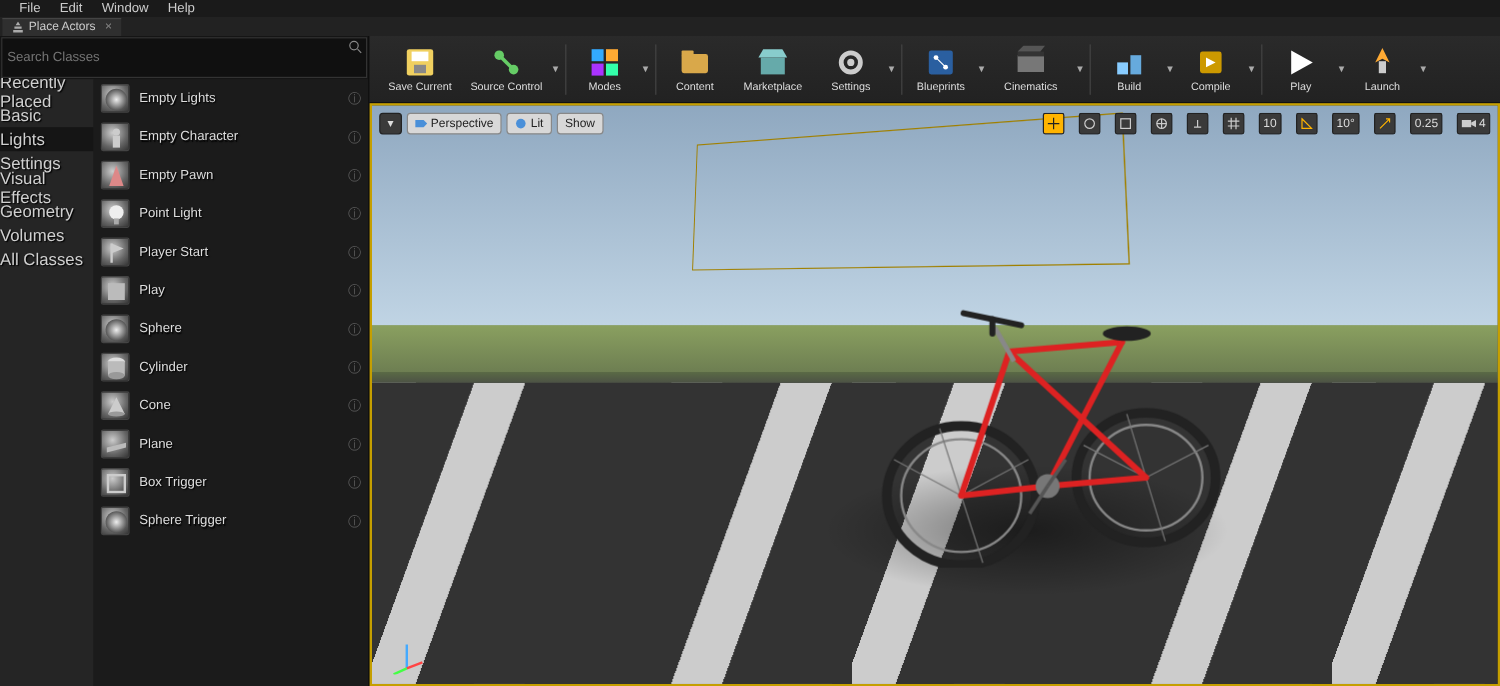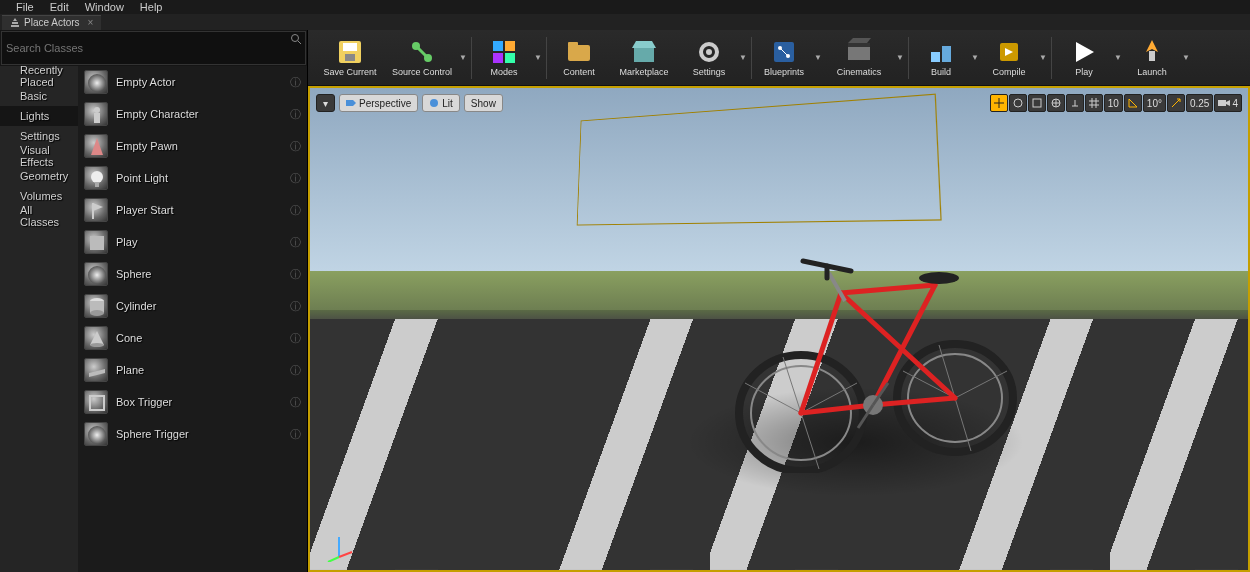--- a/index.html
+++ b/index.html
@@ -10,41 +10,41 @@
   .tab{background:#2f2f2f;height:15px;display:flex;align-items:center;padding:0 8px;font-size:10px;color:#ccc;border-top:1px solid #444}
   .tab svg{margin-right:4px}
   .body{display:flex;height:542px}
   .left{width:308px;background:#1e1e1e;display:flex;flex-direction:column;border-right:1px solid #000}
   .search{margin:0;background:#151515;padding:1px}
   .search input{width:100%;height:17px;background:#101010;border:1px solid #333;color:#888;font-size:11px;padding:16px 4px}
   .searchwrap{position:relative}
   .searchwrap .mag{position:absolute;right:4px;top:2px;color:#888}
   .panelbody{display:flex;flex:1}
   .cats{width:78px;background:#252525}
-  .cat{height:20px;padding:0 20px;display:flex;align-items:center;font-size:11px;color:#d0d0d0;text-shadow:1px 1px 1px #000;cursor:default}
+  .cat{height:20px;padding:0 0;display:flex;align-items:center;font-size:14px;color:#d0d0d0;text-shadow:1px 1px 1px #000;cursor:default}
   .cat.sel{background:#151515;font-weight:normal}
   .items{flex:1;background:#1b1b1b;overflow:auto}
   .item{height:32px;display:flex;align-items:center;padding:0 6px;cursor:grab}
   .item .thumb{width:24px;height:24px;background:radial-gradient(circle at 40% 35%,#ccc,#666 60%,#333);border:1px solid #444;border-radius:2px;margin-right:8px}
   .item .lbl{color:#ddd;text-shadow:1px 1px 1px #000;flex:1}
   .item .info{color:#5a5a5a}
   .right{flex:1;display:flex;flex-direction:column;background:#242424}
   .toolbar{height:56px;background:linear-gradient(#2a2a2a,#222);display:flex;align-items:center;padding:0 6px;border-bottom:1px solid #111}
   .tbtn{display:flex;flex-direction:column;align-items:center;justify-content:center;width:56px;height:52px;margin:0 1px;cursor:default;position:relative}
   .tbtn .ico{width:28px;height:28px;display:flex;align-items:center;justify-content:center}
   .tbtn .tlbl{font-size:9px;color:#ddd;margin-top:1px;white-space:nowrap}
   .tbtn.wide{width:70px}
   .sep{width:1px;height:42px;background:#444;margin:0 3px}
   .chev{width:10px;display:flex;align-items:center;justify-content:center;color:#aaa;font-size:8px;height:52px;cursor:default}
   .viewport{flex:1;position:relative;border:2px solid #c59f00;background:linear-gradient(#9fb9d0 0%,#b0c8db 35%,#6a7a50 45%,#5a6a45 47%,#353535 50%,#2a2a2a 70%,#222 100%);overflow:hidden}
   .viewport .topbar{position:absolute;top:6px;left:6px;display:flex;gap:4px}
   .pill{background:#d8d8d8;border:1px solid #888;border-radius:3px;height:18px;display:flex;align-items:center;padding:0 6px;font-size:10px;color:#222;cursor:default}
   .pill svg{margin-right:3px}
   .pill.dark{background:#3a3a3a;color:#ddd;border-color:#222}
-  .vp-toolbar{position:absolute;top:6px;right:6px;display:flex;gap:1px;align-items:flex-start}
+  .vp-toolbar{position:absolute;top:6px;right:6px;display:flex;gap:12px;align-items:flex-start}
   .vbtn{background:#3a3a3a;border:1px solid #222;border-radius:2px;height:18px;min-width:18px;display:flex;align-items:center;justify-content:center;color:#ddd;font-size:10px;cursor:default;padding:0 3px}
   .vbtn.on{background:#ffb400;color:#222}
   .gizmo{position:absolute;left:14px;bottom:8px;width:30px;height:30px}
   .road{position:absolute;left:0;right:0;top:48%;bottom:0;background:#333;background-image:
      repeating-linear-gradient(110deg, transparent 0 80px, #ccc 80px 120px, transparent 120px 240px);
      background-size:400px 100%;background-position:0 12%}
   .roadtop{position:absolute;left:0;right:0;top:46%;height:3%;background:linear-gradient(#5a6a45,#454545)}
   .grass{position:absolute;left:0;right:0;top:38%;height:9%;background:linear-gradient(#8aa060,#6a7a50)}
   .sky{position:absolute;left:0;right:0;top:0;height:38%;background:linear-gradient(#8fa8c0,#c0d4e4)}
   .bounds{position:absolute;left:26%;top:4%;width:40%;height:24%;border:1px solid #a08000;transform:perspective(600px) rotateX(8deg) rotateY(-18deg)}
@@ -100,21 +100,21 @@
           <div class="item">
             <span class="thumb"><svg width="24" height="24" viewBox="0 0 24 24">
                 <defs>
                   <radialGradient id="g">
                     <stop offset="0" stop-color="#eee"></stop>
                     <stop offset="1" stop-color="#555"></stop>
                   </radialGradient>
                 </defs>
                 <circle cx="12" cy="12" r="9" fill="url(#g)"></circle>
               </svg></span>
-            <span class="lbl">Empty Actor</span>
+            <span class="lbl">Empty Lights</span>
             <span class="info">ⓘ</span>
           </div>
           <div class="item">
             <span class="thumb"><svg width="24" height="24" viewBox="0 0 24 24">
                 <defs>
                   <radialGradient id="g">
                     <stop offset="0" stop-color="#eee"></stop>
                     <stop offset="1" stop-color="#555"></stop>
                   </radialGradient>
                 </defs>

